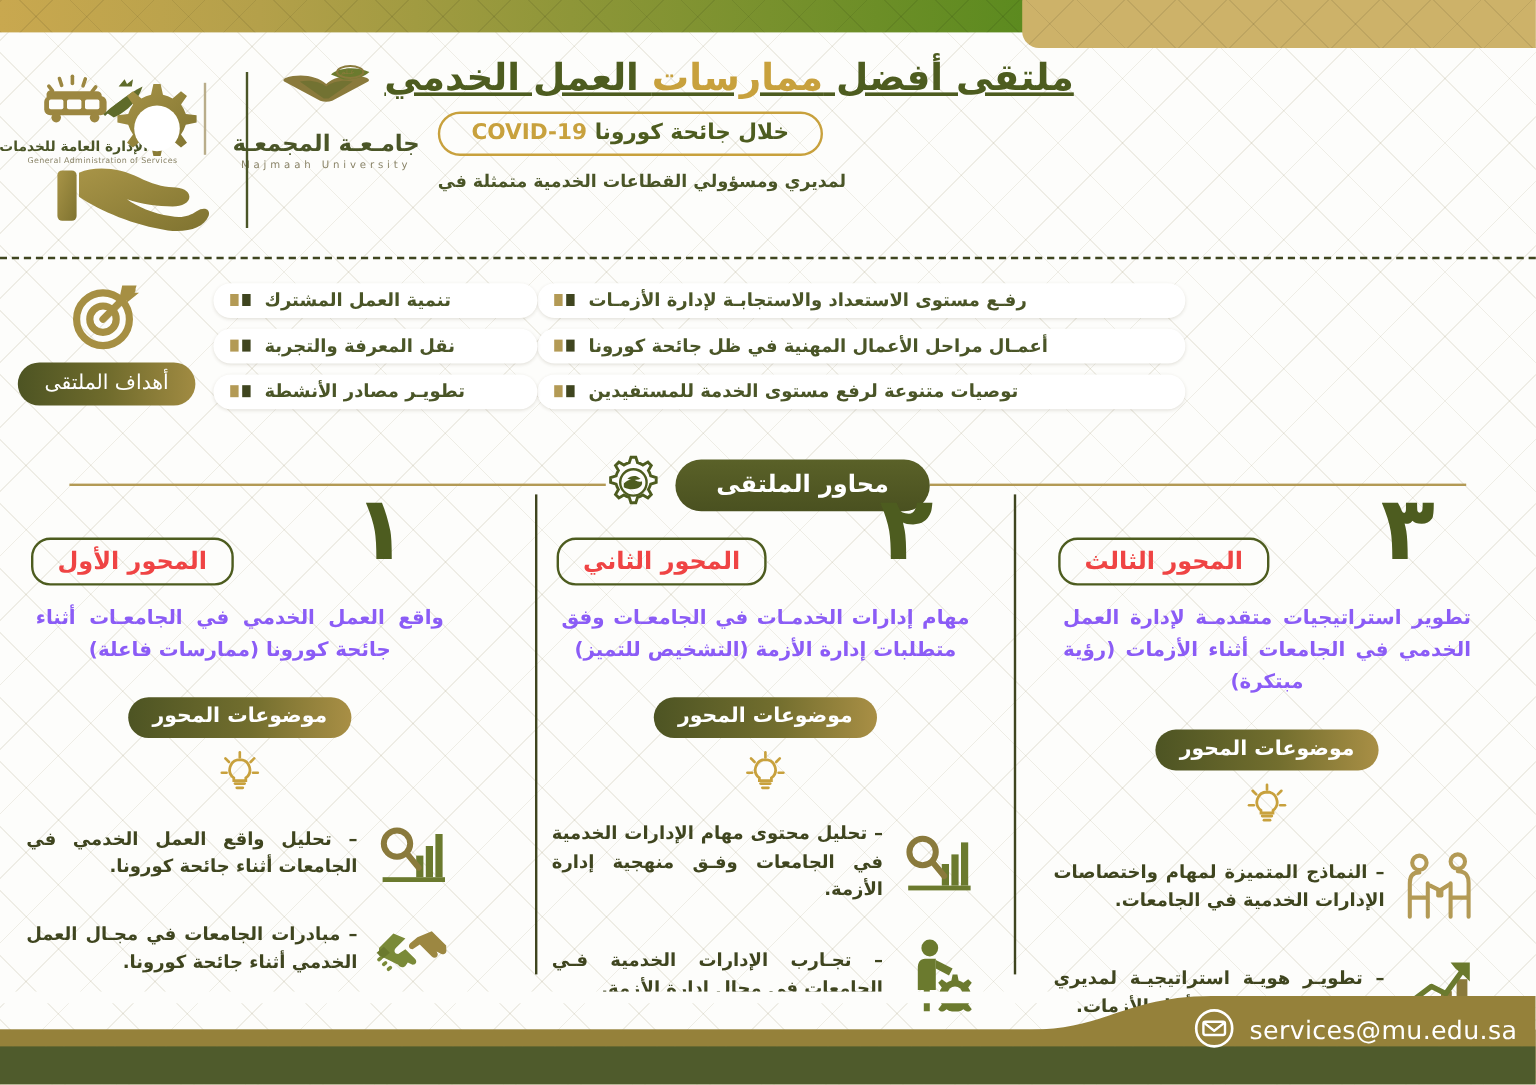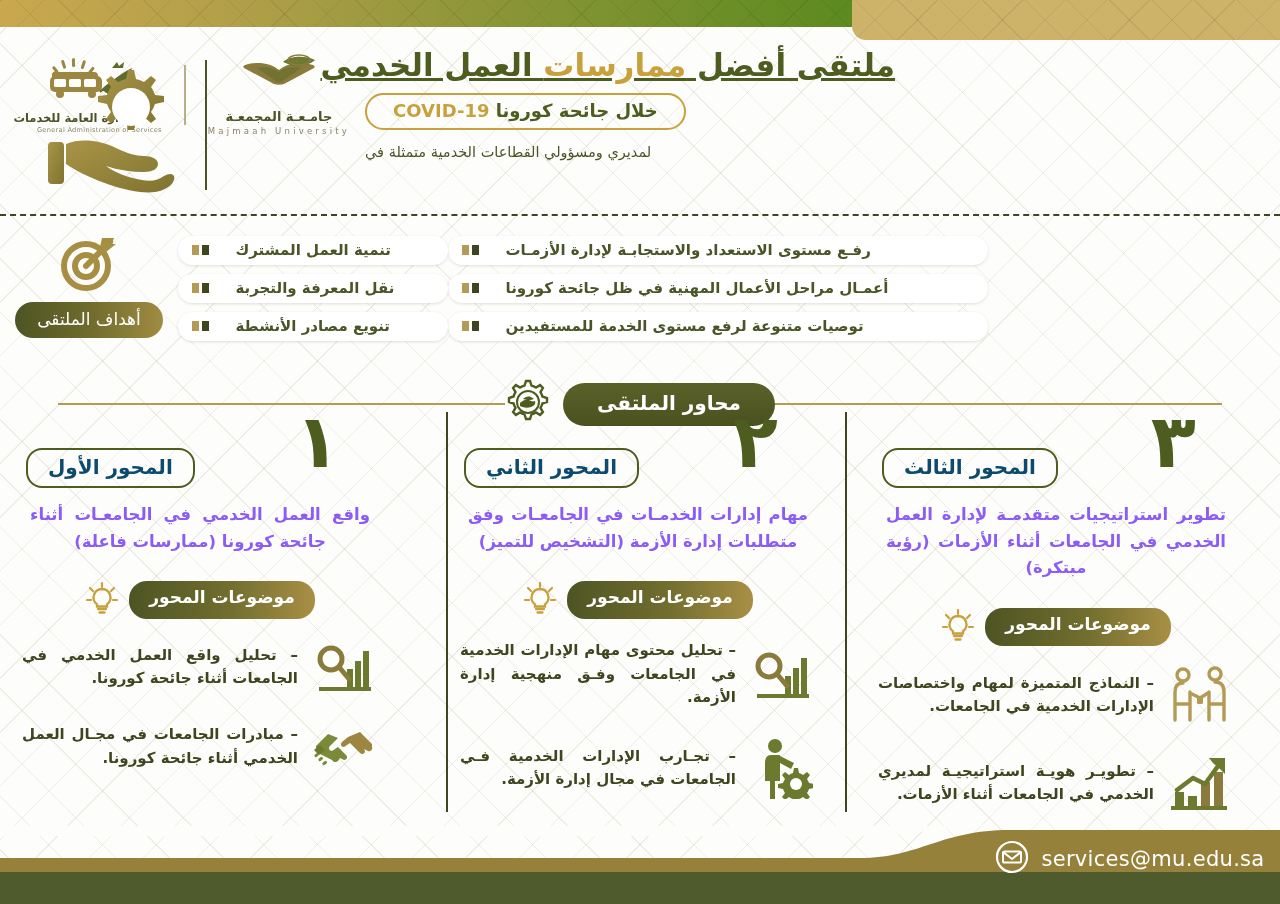--- a/index.html
+++ b/index.html
@@ -77,21 +77,21 @@
     position: absolute;
     top: 14px; right: 930px;
     display: flex;
     align-items: center;
     gap: 18px;
     direction: rtl;
   }
   .logo-block { text-align: center; }
   .logo-mark { display:block; margin: 0 auto 3px; }
   .logo-ar {
-    font-size: 13px;
+    font-size: 19px;
     font-weight: bold;
     color: #4a5527;
     letter-spacing: 2px;
     white-space: nowrap;
   }
   .logo-en {
     font-size: 8.5px;
     color: #8a8468;
     letter-spacing: 3.2px;
     white-space: nowrap;
@@ -148,21 +148,21 @@
     color: #4d5c1f;
     direction: rtl;
     float: left;
   }
   .covid-pill .en { color: #c8a13d; }
 
   .subtitle {
     clear: both;
     padding-top: 10px;
     font-size: 14.5px;
-    font-weight: normal;
+    font-weight: bold;
     color: #4a5527;
     line-height: 1.75;
     text-align: left;
     direction: rtl;
   }
 
   .title-rule {
     position: absolute;
     top: 20px;
     left: 205px;
@@ -224,21 +224,21 @@
     padding-top: 4px;
   }
   .goal-col.narrow { width: 270px; }
   .goal-col.wide   { width: 540px; }
 
   .goal-item {
     display: flex;
     flex-direction: row;
     align-items: center;
     justify-content: flex-end;
-    gap: 27px;
+    gap: 12px;
     background: #ffffff;
     border-radius: 16px;
     box-shadow: 0 1px 3px rgba(80,70,40,0.16);
     padding: 5px 12px 6px 14px;
     direction: rtl;
   }
   .goal-text {
     font-size: 15px;
     font-weight: bold;
     color: #4a5527;
@@ -329,41 +329,43 @@
     z-index: 1;
   }
   .axis-pill {
     position: relative;
     z-index: 2;
     border: 2.2px solid #4d5c1f;
     border-radius: 16px;
     padding: 5px 20px 7px;
     font-size: 20px;
     font-weight: bold;
-    color: #0c4a6e;
+    color: #ef4444;
     background: transparent;
     white-space: nowrap;
     margin-right: 34px;
   }
 
   .axis-desc {
     margin-top: 14px;
     font-size: 16.5px;
     font-weight: bold;
     color: #8b5cf6;
     line-height: 1.62;
     text-align: justify;
     text-align-last: center;
     direction: rtl;
     padding: 0 8px;
   }
 
   .topics-head {
     margin-top: 26px;
     display: flex;
+    flex-direction: column;
+    align-items: center;
     justify-content: center;
     gap: 10px;
     direction: rtl;
   }
   .topics-pill {
     background: linear-gradient(90deg, #4d5423 0%, #726e2e 55%, #a98f45 100%);
     color: #ffffff;
     font-size: 17px;
     font-weight: bold;
     padding: 6px 20px 8px;
@@ -551,21 +553,21 @@
           </span>
       </div>
       <div class="goal-item">
         <span class="goal-text">نقل المعرفة والتجربة</span>
         <span class="goal-dots">
             <i></i>
             <i></i>
           </span>
       </div>
       <div class="goal-item">
-        <span class="goal-text">تنويع مصادر الأنشطة</span>
+        <span class="goal-text">تطويـر مصادر الأنشطة</span>
         <span class="goal-dots">
             <i></i>
             <i></i>
           </span>
       </div>
     </div>
 
     <div class="goal-col wide">
       <div class="goal-item">
         <span class="goal-text">رفـع مستوى الاستعداد والاستجابـة لإدارة الأزمـات</span>

